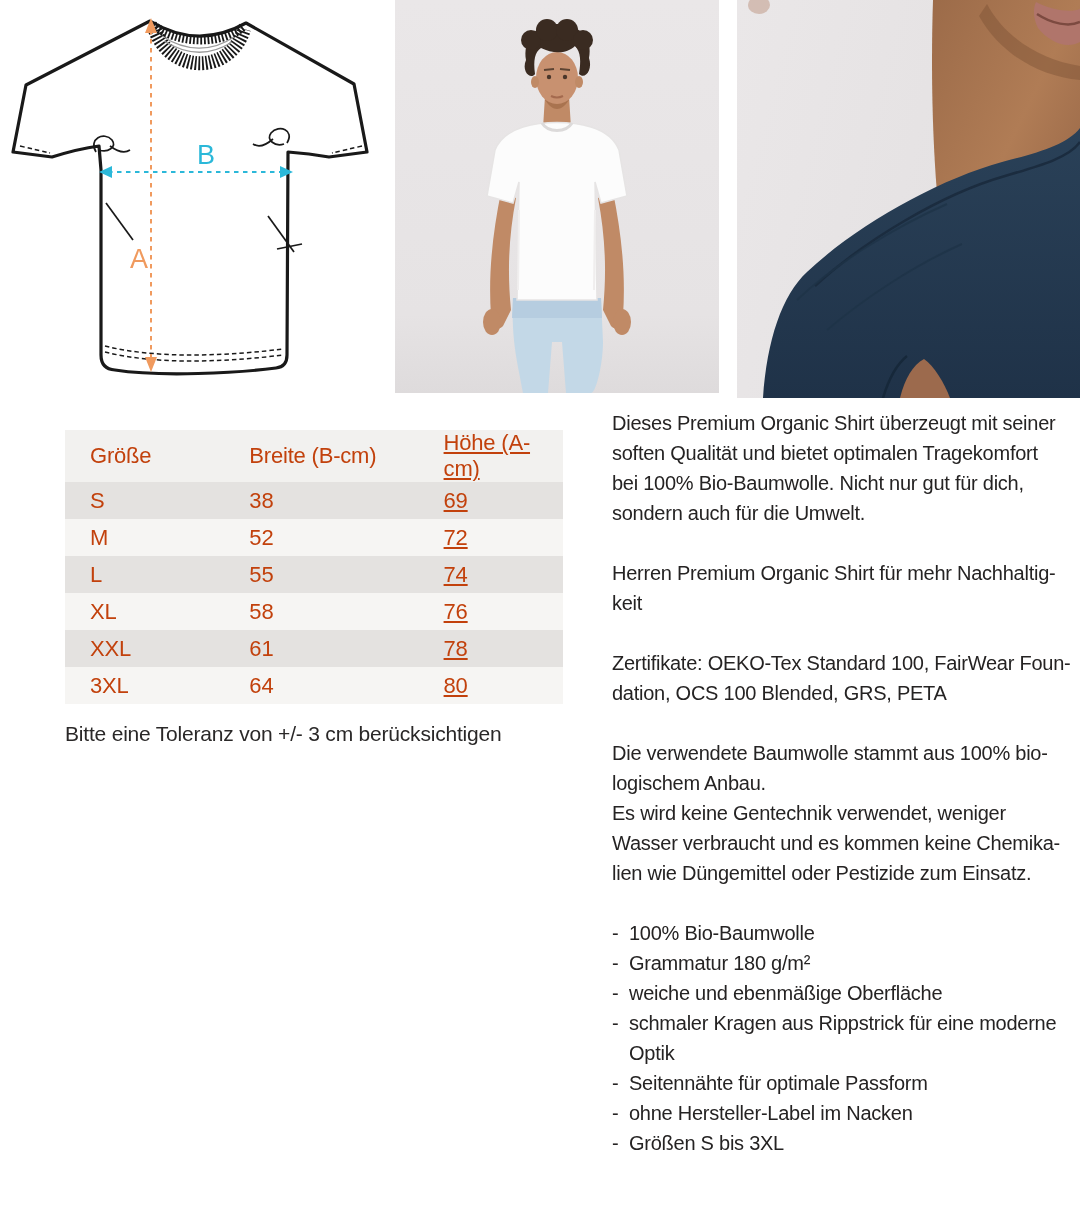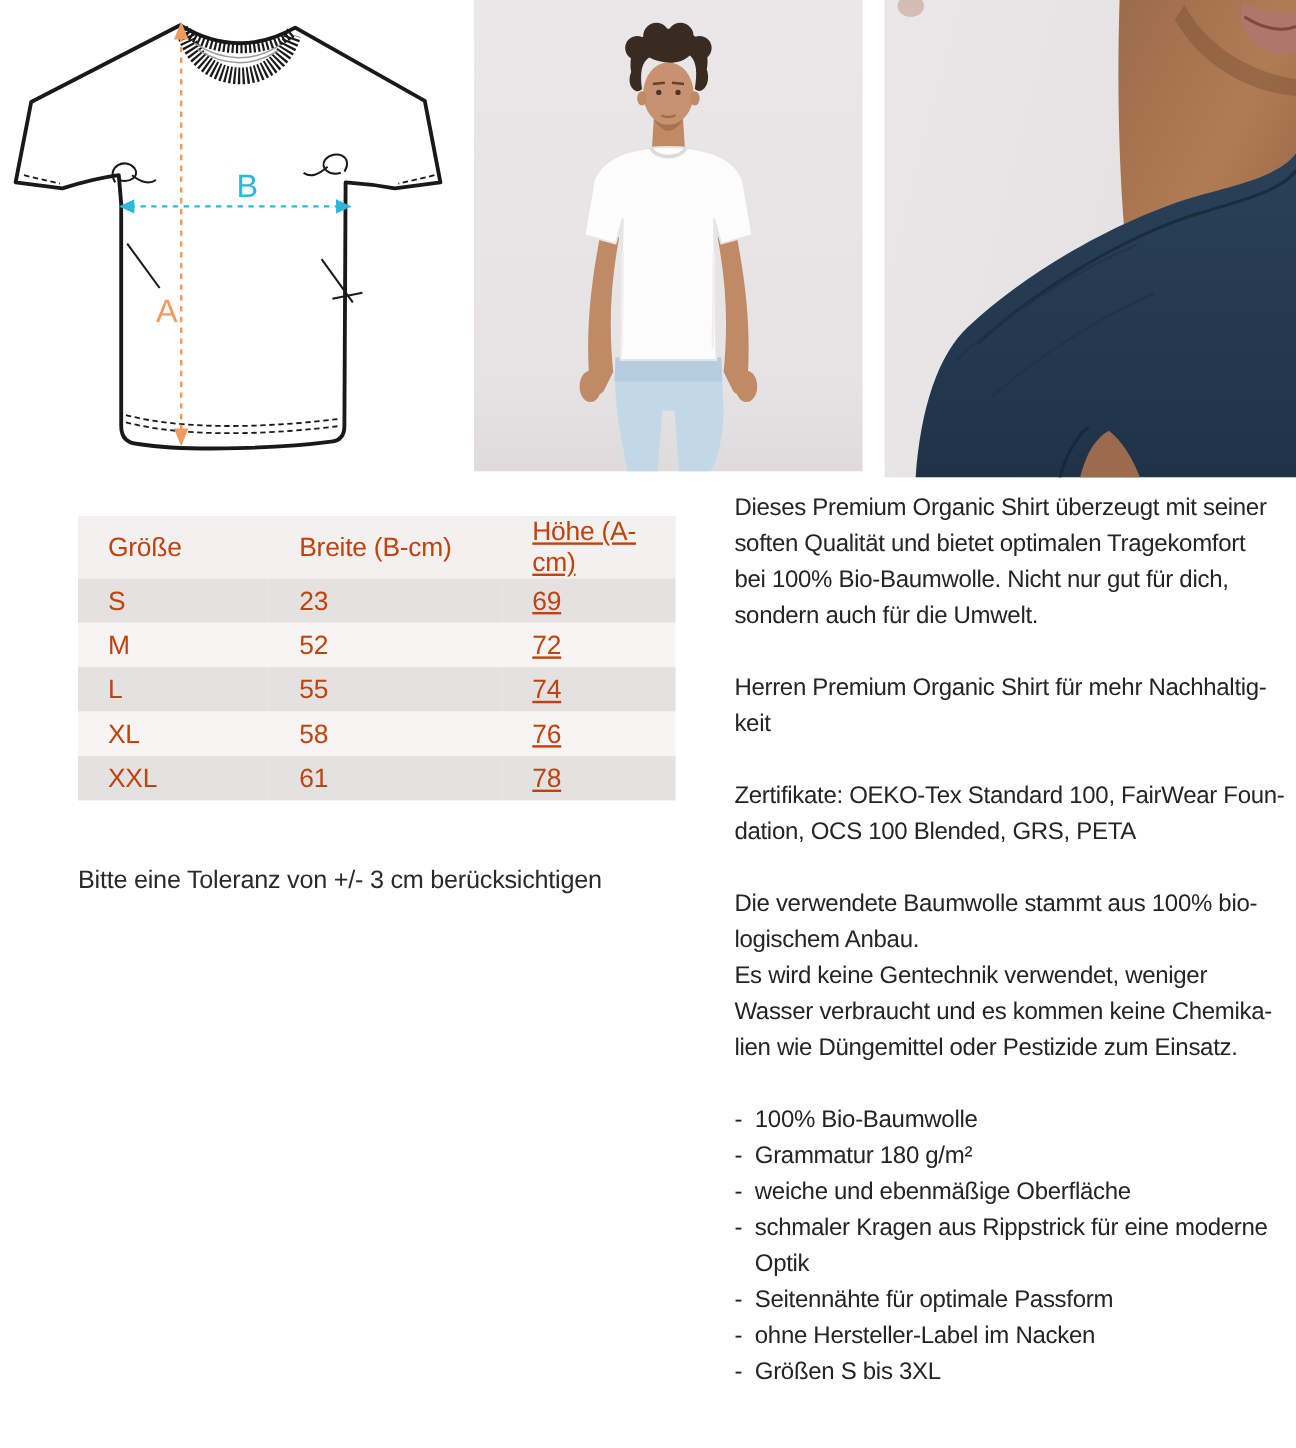--- a/index.html
+++ b/index.html
@@ -164,21 +164,21 @@
     <thead>
       <tr>
         <th>Größe</th>
         <th>Breite (B-cm)</th>
         <th>Höhe (A-cm)</th>
       </tr>
     </thead>
     <tbody id="size-rows">
         <tr>
           <td>S</td>
-          <td>23</td>
+          <td>38</td>
           <td>69</td>
         </tr>
         <tr>
           <td>M</td>
           <td>52</td>
           <td>72</td>
         </tr>
         <tr>
           <td>L</td>
           <td>55</td>
@@ -186,20 +186,25 @@
         </tr>
         <tr>
           <td>XL</td>
           <td>58</td>
           <td>76</td>
         </tr>
         <tr>
           <td>XXL</td>
           <td>61</td>
           <td>78</td>
+        </tr>
+        <tr>
+          <td>3XL</td>
+          <td>64</td>
+          <td>80</td>
         </tr>
       </tbody>
   </table>
 
   <p class="tolerance-note">Bitte eine Toleranz von +/- 3 cm berücksichtigen</p>
 
   <div class="description">
     <div id="paragraphs">
         <p>Dieses Premium Organic Shirt überzeugt mit seiner
 soften Qualität und bietet optimalen Tragekomfort

